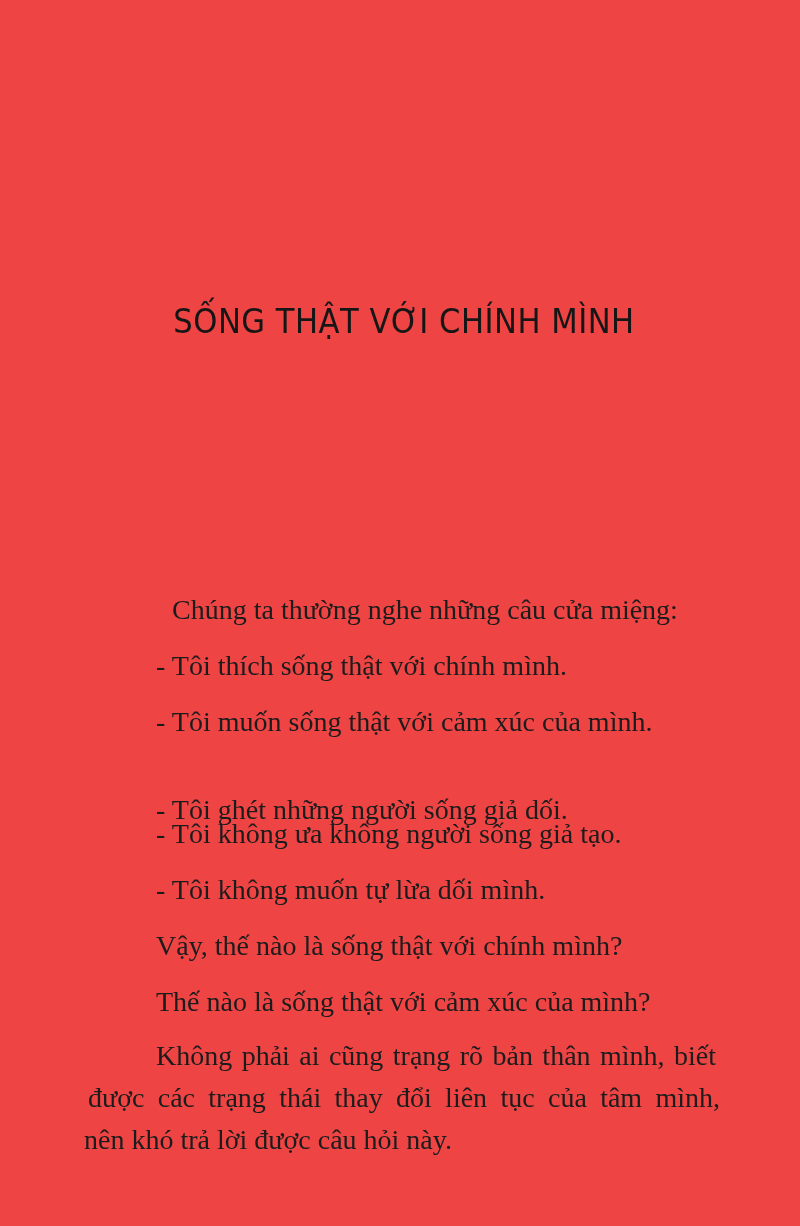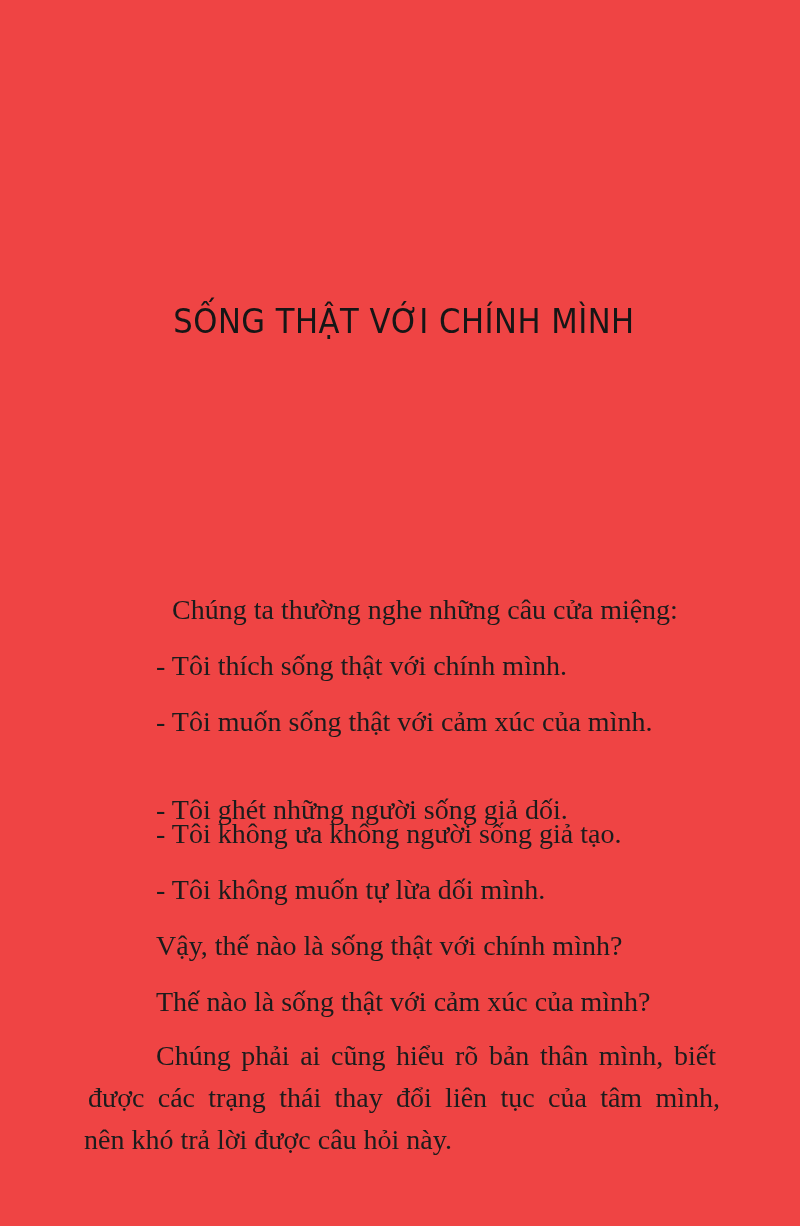--- a/index.html
+++ b/index.html
@@ -71,18 +71,18 @@
 
     <p class="line" style="left:156px; top:650px;">- Tôi thích sống thật với chính mình.</p>
     <p class="line" style="left:156px; top:706px;">- Tôi muốn sống thật với cảm xúc của mình.</p>
     <p class="line" style="left:156px; top:762px;margin-top:32px;">- Tôi ghét những người sống giả dối.</p>
     <p class="line" style="left:156px; top:818px;">- Tôi không ưa không người sống giả tạo.</p>
     <p class="line" style="left:156px; top:874px;">- Tôi không muốn tự lừa dối mình.</p>
 
     <p class="line" style="left:156px; top:930px;text-align:center;">Vậy, thế nào là sống thật với chính mình?</p>
     <p class="line" style="left:156px; top:986px;">Thế nào là sống thật với cảm xúc của mình?</p>
 
-    <p class="line" style="left:156px; top:1040px; width:560px; text-align:justify; text-align-last:justify;">Chúng phải ai cũng hiểu rõ bản thân mình, biết</p>
+    <p class="line" style="left:156px; top:1040px; width:560px; text-align:justify; text-align-last:justify;">Không phải ai cũng trạng rõ bản thân mình, biết</p>
     <p class="justify-line" style="top:1082px;">được các trạng thái thay đổi liên tục của tâm mình,</p>
     <p class="line" style="left:84px; top:1124px;">nên khó trả lời được câu hỏi này.</p>
   </div>
 
 </div>
 
 </body></html>

